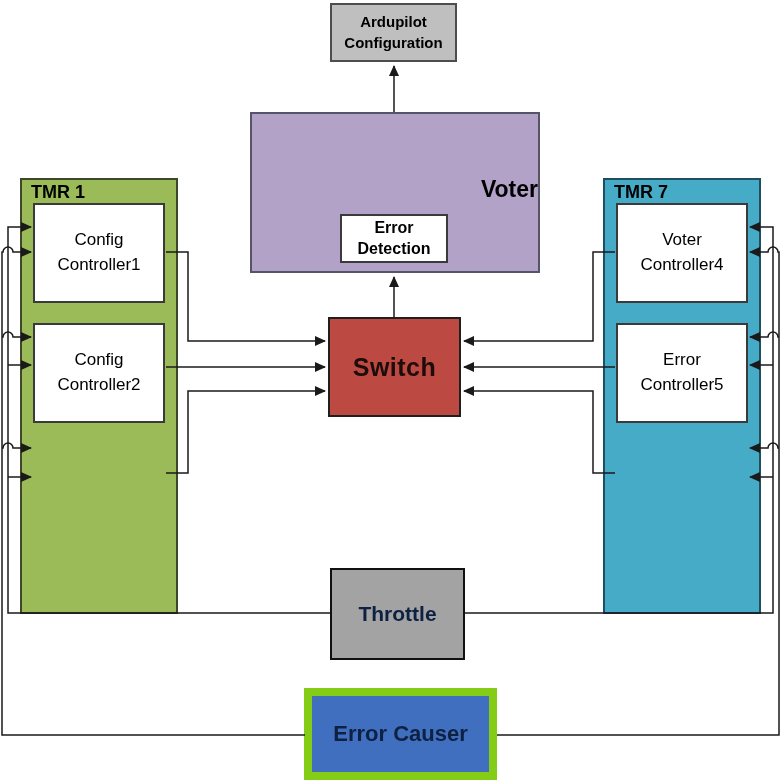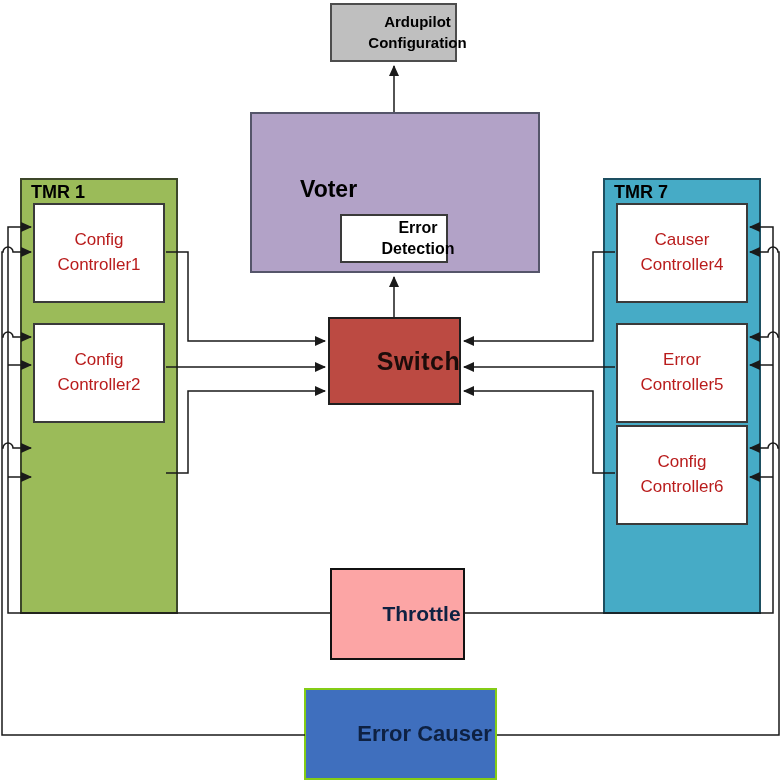--- a/index.html
+++ b/index.html
@@ -1,40 +1,40 @@
 <!DOCTYPE html>
 <html><head>
 <meta charset="utf-8">
 <style>
   html,body{margin:0;padding:0;background:#fff;}
   #canvas{
     position:relative;width:781px;height:784px;background:#ffffff;
     font-family:"Liberation Sans", sans-serif;overflow:hidden;
   }
-  .box{position:absolute;box-sizing:border-box;display:flex;align-items:center;justify-content:center;text-align:center;padding-left:48px;}
+  .box{position:absolute;box-sizing:border-box;display:flex;align-items:center;justify-content:center;text-align:center;}
   .ardupilot{left:330px;top:3px;width:127px;height:59px;background:#bfbfbf;border:2px solid #4d4d4d;
     font-weight:bold;font-size:15px;line-height:1.35;color:#000;}
   .voter{left:250px;top:112px;width:290px;height:161px;background:#b2a2c7;border:2px solid #55556a;
     align-items:flex-start;}
-  .voter-label{margin-top:62px;font-weight:bold;font-size:23px;color:#000;width:100%;text-align:left;}
+  .voter-label{margin-top:62px;font-weight:bold;font-size:23px;color:#000;width:100%;text-align:right;}
   .error-detection{left:340px;top:214px;width:108px;height:49px;background:#ffffff;border:2px solid #3a3a3a;
     font-weight:bold;font-size:16px;line-height:1.3;color:#000;}
-  .switch{left:328px;top:317px;width:133px;height:88px;background:#bc4a42;border:2px solid #1f1f1f;
+  .switch{left:328px;top:317px;width:133px;height:100px;background:#bc4a42;border:2px solid #1f1f1f;
     font-weight:bold;font-size:25px;color:#1c0c0a;letter-spacing:0.5px;}
   .tmr{position:absolute;box-sizing:border-box;width:158px;height:436px;top:178px;}
   .tmr1{left:20px;background:#9bbb59;border:2px solid #3d472a;}
   .tmr2{left:603px;background:#46abc6;border:2px solid #1d4f61;}
   .tmr-label{position:absolute;top:2px;left:9px;font-weight:bold;font-size:18px;color:#000;}
   .controller{position:absolute;box-sizing:border-box;left:11px;width:132px;height:100px;background:#ffffff;
     border:2px solid #3a3a3a;display:flex;align-items:center;justify-content:center;text-align:center;
-    font-size:17px;line-height:1.45;color:#b91c1c;padding:0 14px;}
+    font-size:17px;line-height:1.45;color:#000000;padding:0 14px;}
   .ctl-1{top:23px;} .ctl-2{top:135px;margin-top:8px;} .ctl-3{top:245px;}
-  .throttle{left:330px;top:568px;width:135px;height:92px;background:#fca5a5;border:2px solid #111111;
+  .throttle{left:330px;top:568px;width:135px;height:92px;background:#a3a3a3;border:2px solid #111111;
     font-weight:bold;font-size:21px;color:#0e2142;}
-  .error-causer{left:304px;top:688px;width:193px;height:92px;background:#3f6fbe;border:2px solid #84cc16;
+  .error-causer{left:304px;top:688px;width:193px;height:92px;background:#3f6fbe;border:8px solid #84cc16;
     font-weight:bold;font-size:22px;color:#0e2142;}
   #wires{position:absolute;left:0;top:0;width:781px;height:784px;pointer-events:none;}
   #wires path{fill:none;stroke:#1a1a1a;stroke-width:1.5;}
 </style>
 </head>
 <body>
 
 <div id="canvas">
 
   <div class="box ardupilot">
@@ -58,27 +58,24 @@
       <span>Config Controller1</span>
     </div>
     <div class="controller ctl-2">
       <span>Config Controller2</span>
     </div>
   </div>
 
   <div class="tmr tmr2">
     <span class="tmr-label">TMR 7</span>
     <div class="controller ctl-1">
-      <span>Causer Controller4</span>
+      <span>Voter Controller4</span>
     </div>
     <div class="controller ctl-2">
       <span>Error Controller5</span>
-    </div>
-    <div class="controller ctl-3">
-      <span>Config Controller6</span>
     </div>
   </div>
 
   <div class="box throttle">
     <span>Throttle</span>
   </div>
   <div class="box error-causer">
     <span>Error Causer</span>
   </div>
 

